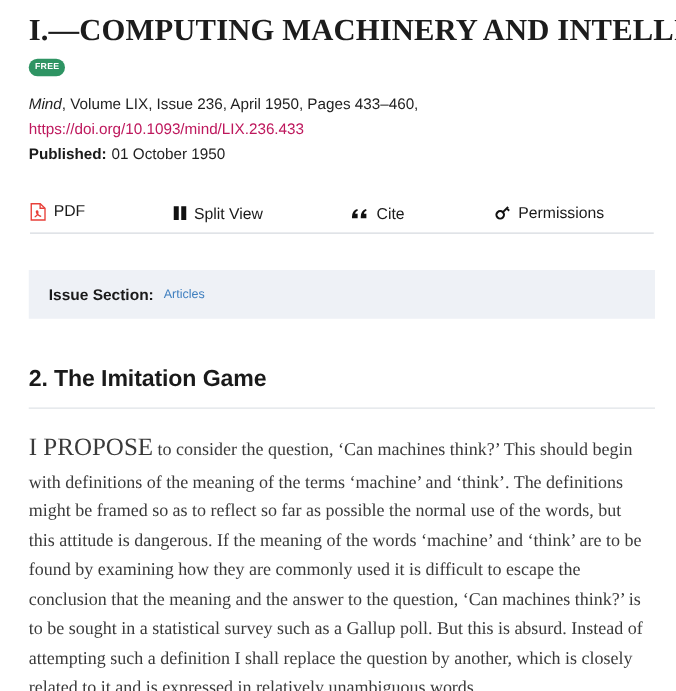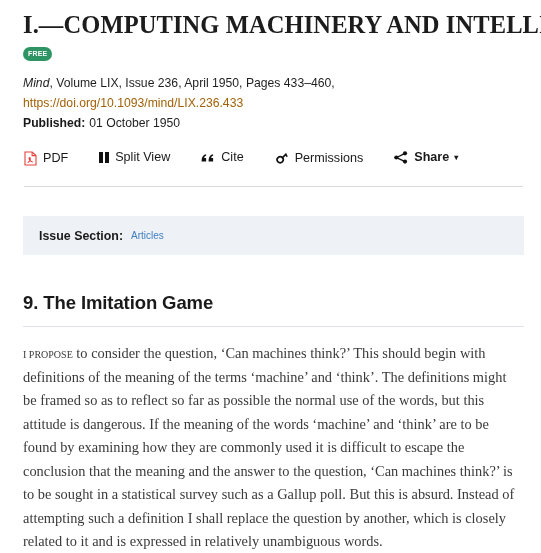--- a/index.html
+++ b/index.html
@@ -77,21 +77,21 @@
   .citation {
     margin-top: 11px;
     font-size: 12.2px;
     line-height: 1.62;
     color: #1f1f1f;
   }
   .citation .journal {
     font-style: italic;
   }
   .doi-link {
-    color: #a16207;
+    color: #be185d;
     text-decoration: none;
     cursor: pointer;
     display: block;
   }
   .published-line {
     margin-top: 1px;
     font-size: 12.2px;
   }
   .published-label {
     font-weight: 700;
@@ -99,23 +99,24 @@
   }
   .published-value {
     margin-left: 4px;
     color: #1f1f1f;
   }
 
   
   .toolbar {
     margin-top: 17px;
     display: flex;
-    align-items: flex-start;
+    align-items: flex-end;
     height: 26px;
     padding-left: 1px;
+    gap: 40px;
   }
   .tool-item {
     display: flex;
     align-items: center;
     font-size: 12.6px;
     color: #1a1a1a;
     cursor: pointer;
     text-decoration: none;
     margin-right: 31px;
     white-space: nowrap;
@@ -199,21 +200,21 @@
     font-size: 14.4px;
     line-height: 1.63;
     color: #3a3a3a;
     margin: 0;
     padding-top: 15px;
     text-align: left;
     padding-right: 8px;
   }
   .smallcaps {
     font-variant: small-caps;
-    font-size: 10px;
+    font-size: 20px;
   }
 </style>
 </head>
 <body>
 
 <div class="page">
   <div class="inner">
 
     <h1 class="article-title">I.—COMPUTING MACHINERY AND INTELLIGENCE</h1>
 
@@ -289,19 +290,19 @@
 
     </div>
 
     <div class="rule"></div>
 
     <div class="issue-panel">
       <span class="issue-label">Issue Section:</span>
       <a class="issue-value">Articles</a>
     </div>
 
-    <h2 class="section-heading">9. The Imitation Game</h2>
+    <h2 class="section-heading">2. The Imitation Game</h2>
     <div class="heading-rule"></div>
 
     <p class="body-text"><span class="smallcaps">I PROPOSE</span><span> to consider the question, ‘Can machines think?’ This should begin with definitions of the meaning of the terms ‘machine’ and ‘think’. The definitions might be framed so as to reflect so far as possible the normal use of the words, but this attitude is dangerous. If the meaning of the words ‘machine’ and ‘think’ are to be found by examining how they are commonly used it is difficult to escape the conclusion that the meaning and the answer to the question, ‘Can machines think?’ is to be sought in a statistical survey such as a Gallup poll. But this is absurd. Instead of attempting such a definition I shall replace the question by another, which is closely related to it and is expressed in relatively unambiguous words.</span></p>
 
   </div>
 </div>
 
 </body></html>

